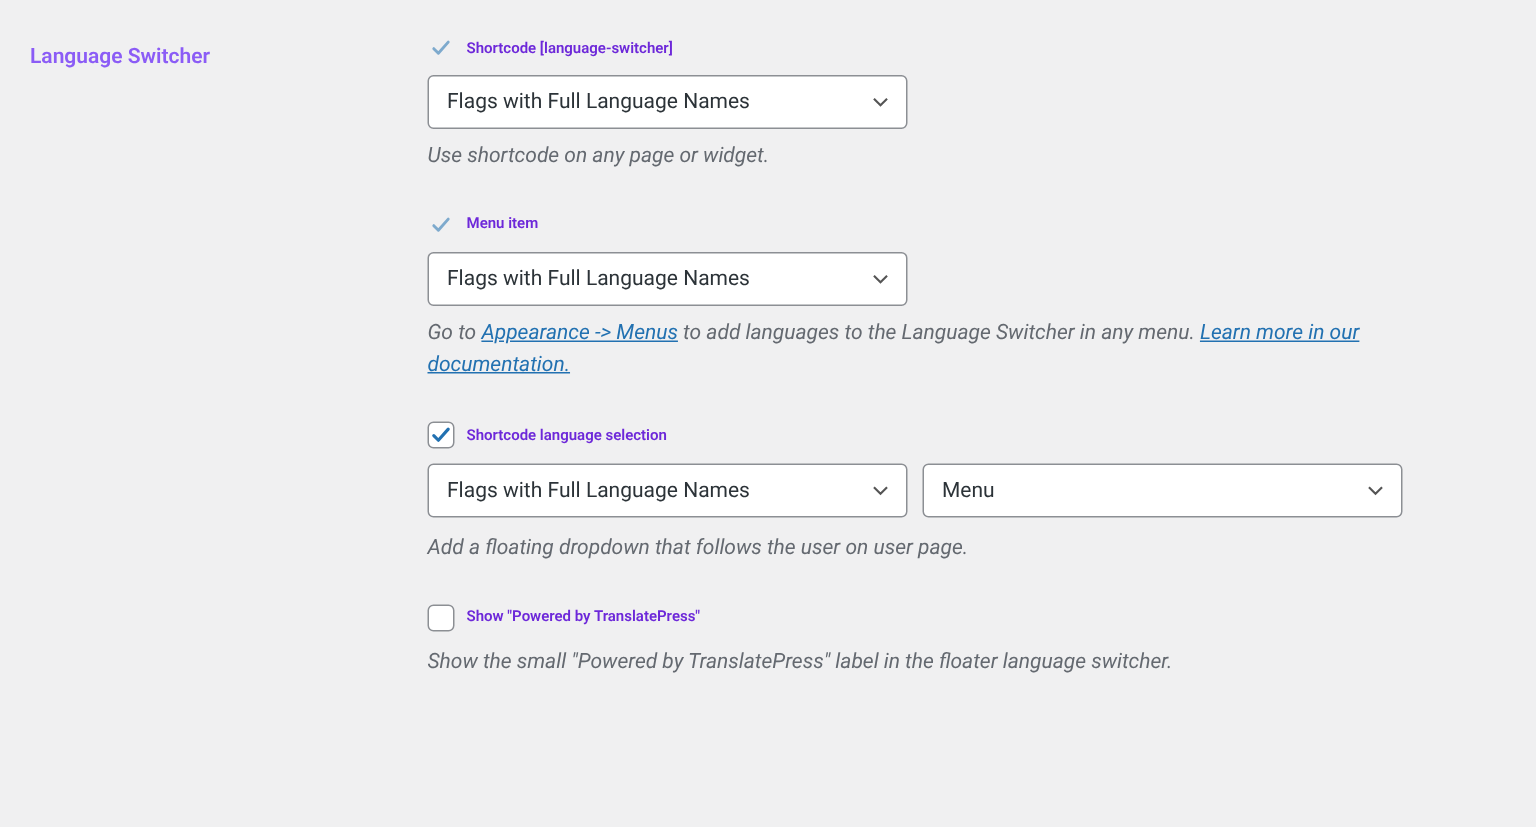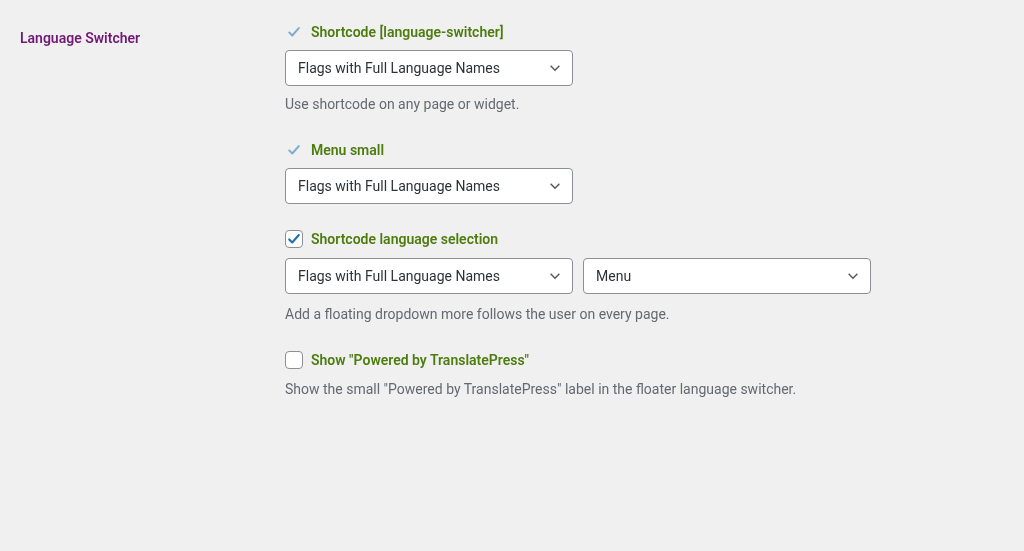--- a/index.html
+++ b/index.html
@@ -14,40 +14,40 @@
   }
   .form-row {
     display: flex;
     align-items: flex-start;
   }
   .label-col {
     width: 265px;
     padding-top: 6px;
     font-weight: 600;
     font-size: 14px;
-    color: #701a75;
+    color: #8b5cf6;
   }
   .fields-col {
     flex: 1;
     padding-right: 20px;
   }
   .field-block {
     margin-bottom: 26px;
   }
   .field-block:last-child { margin-bottom: 0; }
   .check-line {
     display: flex;
     align-items: center;
     gap: 8px;
     margin-bottom: 10px;
   }
   .check-label {
     font-weight: 600;
-    font-size: 14px;
-    color: #4d7c0f;
+    font-size: 10px;
+    color: #6d28d9;
   }
   .checkbox {
     width: 18px;
     height: 18px;
     border: 1px solid #8c8f94;
     border-radius: 4px;
     background: #fff;
     display: inline-flex;
     align-items: center;
     justify-content: center;
@@ -78,31 +78,32 @@
     cursor: pointer;
     min-width: 100px;
   }
   .select .sel-text { white-space: nowrap; overflow: hidden; text-overflow: ellipsis; }
   .select .caret {
     width: 14px;
     height: 14px;
     flex-shrink: 0;
     margin-left: 10px;
   }
-  .w-288 { width: 288px; }
+  .w-288 { width: 320px; }
   .row-selects {
     display: flex;
     gap: 10px;
     margin-bottom: 10px;
   }
   .desc {
     font-size: 14px;
     color: #646970;
     line-height: 1.55;
     margin-top: 8px;
+    font-style: italic;
   }
   .desc a {
     color: #2271b1;
     text-decoration: underline;
   }
 </style>
 </head>
 <body>
 
 <div class="form-row">
@@ -128,27 +129,30 @@
       <div class="desc">Use shortcode on any page or widget.</div>
     </div>
 
     <div class="field-block">
       <div class="check-line">
         <span class="checkbox no-box">
           <svg class="checkmark checkmark-faded" viewBox="0 0 16 16">
             <path d="M2.5 8.5 L6 12 L13.5 3.5" fill="none" stroke="#2271b1" stroke-width="2.2" stroke-linecap="round" stroke-linejoin="round"></path>
           </svg>
         </span>
-        <span class="check-label">Menu small</span>
+        <span class="check-label">Menu item</span>
       </div>
       <div class="select w-288">
         <span class="sel-text">Flags with Full Language Names</span>
         <svg class="caret" viewBox="0 0 16 16">
           <path d="M3 5.5 L8 10.5 L13 5.5" fill="none" stroke="#555" stroke-width="1.6"></path>
         </svg>
+      </div>
+      <div class="desc">
+        <span>Go to </span><a href="#">Appearance -&gt; Menus</a><span> to add languages to the Language Switcher in any menu. </span><a href="#">Learn more in our documentation.</a>
       </div>
     </div>
 
     <div class="field-block">
       <div class="check-line">
         <span class="checkbox">
           <svg class="checkmark" viewBox="0 0 16 16">
             <path d="M2.5 8.5 L6 12 L13.5 3.5" fill="none" stroke="#2271b1" stroke-width="2.4" stroke-linecap="round" stroke-linejoin="round"></path>
           </svg>
         </span>
@@ -161,21 +165,21 @@
             <path d="M3 5.5 L8 10.5 L13 5.5" fill="none" stroke="#555" stroke-width="1.6"></path>
           </svg>
         </div>
         <div class="select w-288">
           <span class="sel-text">Menu</span>
           <svg class="caret" viewBox="0 0 16 16">
             <path d="M3 5.5 L8 10.5 L13 5.5" fill="none" stroke="#555" stroke-width="1.6"></path>
           </svg>
         </div>
       </div>
-      <div class="desc">Add a floating dropdown more follows the user on every page.</div>
+      <div class="desc">Add a floating dropdown that follows the user on user page.</div>
     </div>
 
     <div class="field-block">
       <div class="check-line">
         <span class="checkbox"></span>
         <span class="check-label">Show "Powered by TranslatePress"</span>
       </div>
       <div class="desc" style="margin-top:4px">Show the small "Powered by TranslatePress" label in the floater language switcher.</div>
     </div>
 

